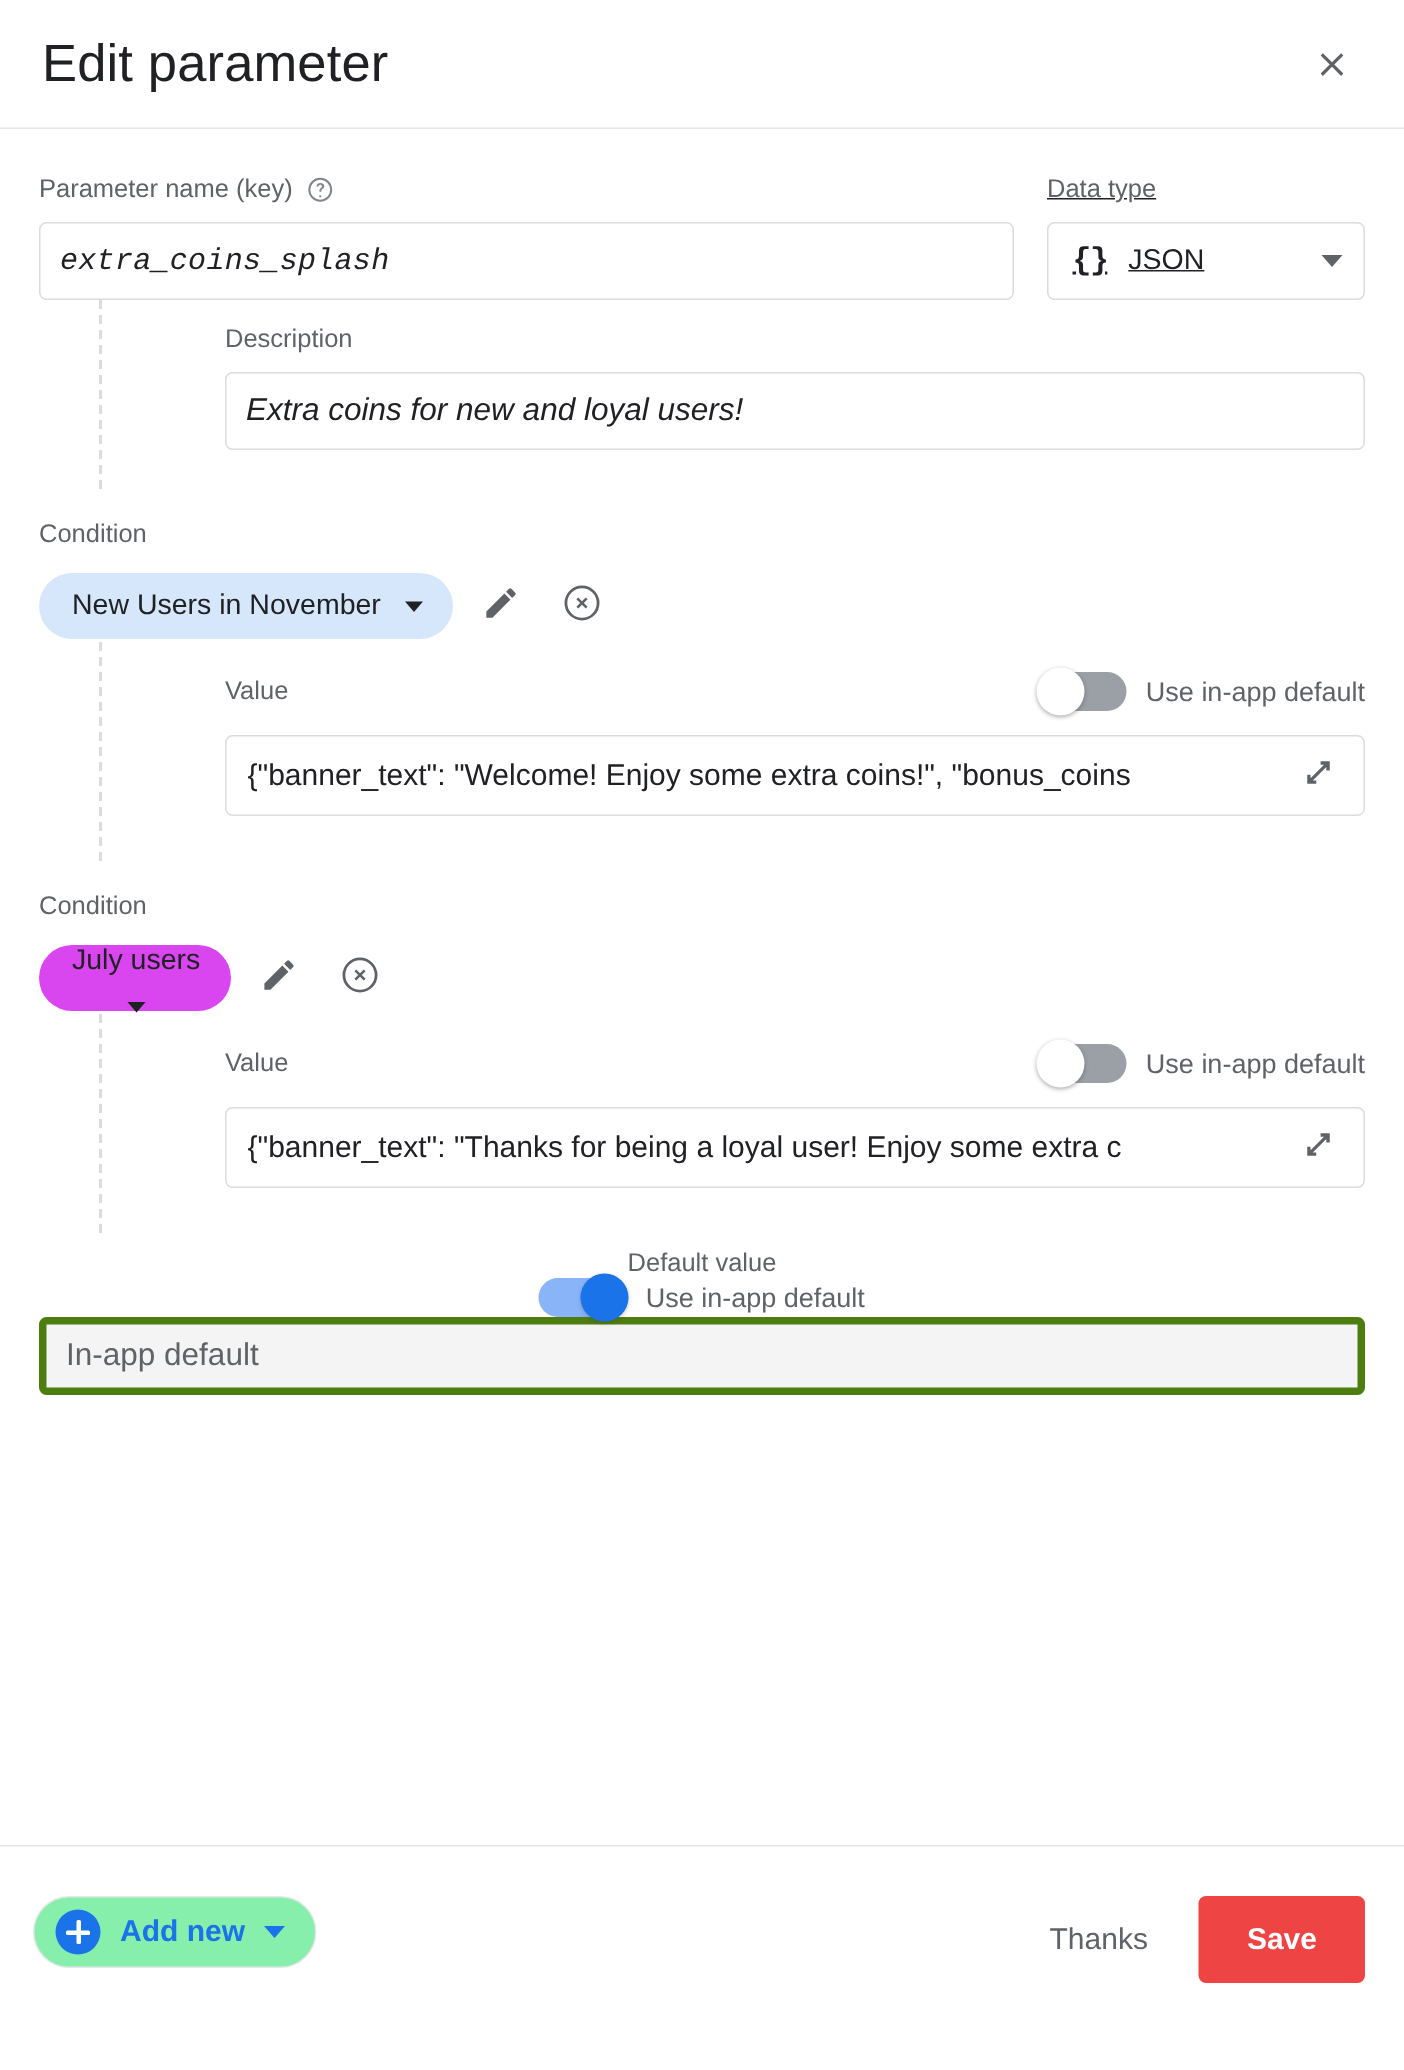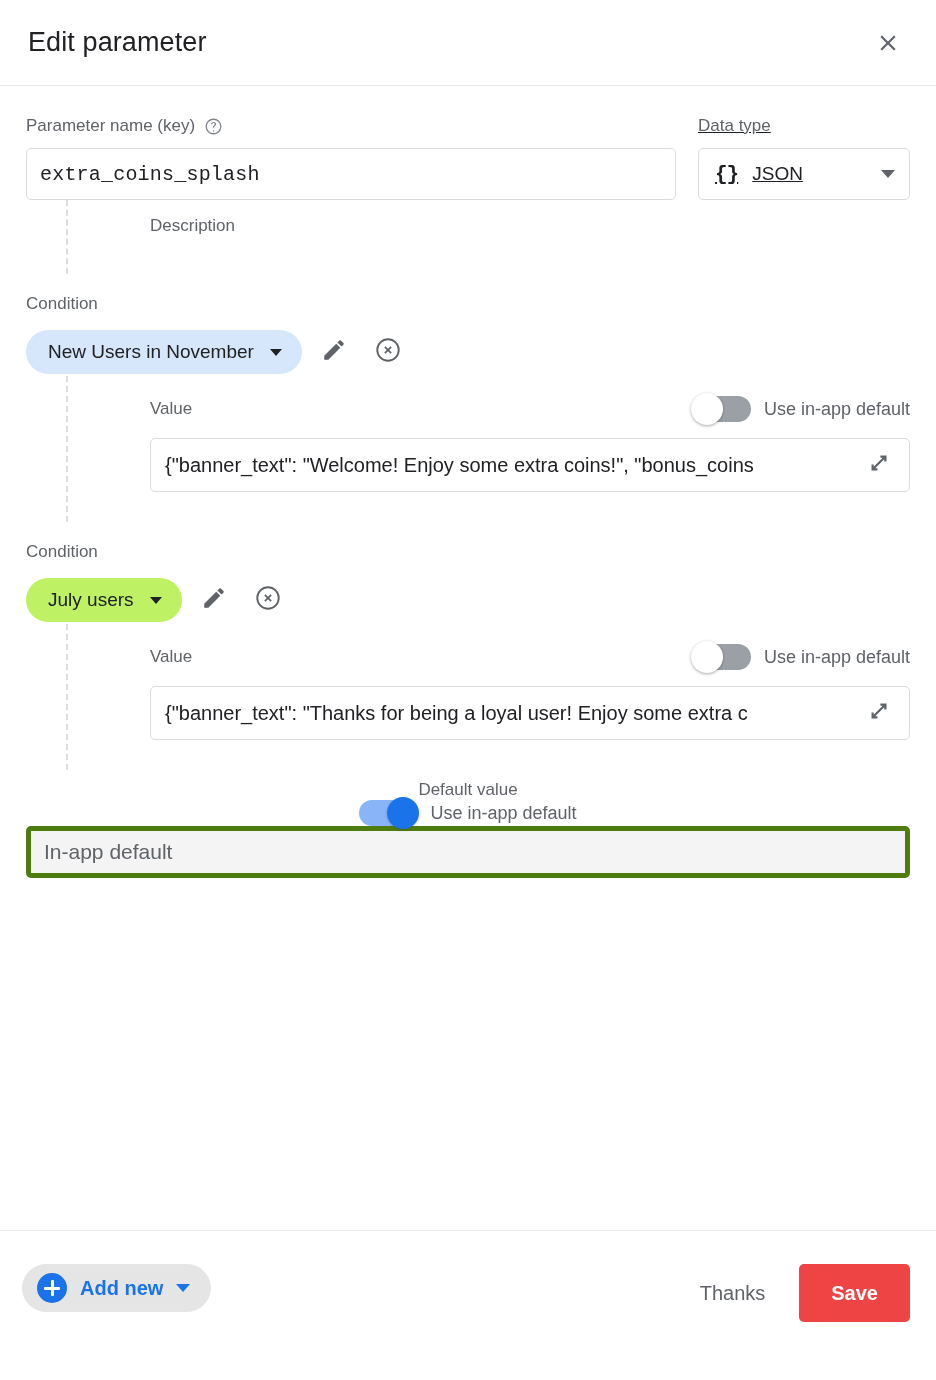--- a/index.html
+++ b/index.html
@@ -20,21 +20,21 @@
   
   .dialog-header {
     height: 86px;
     display: flex;
     align-items: center;
     justify-content: space-between;
     padding: 0 26px 0 28px;
     border-bottom: 1px solid #e6e6e6;
   }
   .dialog-title {
-    font-size: 27px;
+    font-size: 35px;
     font-weight: 400;
     color: #202124;
     letter-spacing: 0.1px;
   }
   .close-btn {
     width: 44px;
     height: 44px;
     display: flex;
     align-items: center;
     justify-content: center;
@@ -86,20 +86,21 @@
     border: 1px solid #dadce0;
     border-radius: 5px;
     background: #fff;
     display: flex;
     align-items: center;
     padding: 0 13px;
     font-size: 21px;
     color: #202124;
     overflow: hidden;
     white-space: nowrap;
+    font-style: italic;
   }
   .mono { font-family: "Liberation Mono", monospace; font-size: 20px; letter-spacing: 0.2px;}
 
   .select-field {
     height: 52px;
     border: 1px solid #dadce0;
     border-radius: 5px;
     background: #fff;
     display: flex;
     align-items: center;
@@ -158,21 +159,21 @@
     display: inline-flex;
     align-items: center;
     gap: 16px;
     padding: 0 20px 0 22px;
     font-size: 19px;
     color: #202124;
     cursor: pointer;
     white-space: nowrap;
   }
   .chip-blue  { background: #d7e7fb; }
-  .chip-green { background: #bef264; }
+  .chip-green { background: #d946ef; flex-direction: column; }
   .chip .caret { border-top-color: #202124; border-left-width: 6px; border-right-width: 6px; border-top-width: 7px;}
 
   .icon-btn {
     width: 44px;
     height: 44px;
     display: inline-flex;
     align-items: center;
     justify-content: center;
     cursor: pointer;
     border-radius: 50%;
@@ -290,21 +291,21 @@
   }
   .add-new-btn {
     height: 48px;
     border: 1px solid #e4e6e8;
     border-radius: 24px;
     display: inline-flex;
     align-items: center;
     gap: 13px;
     padding: 0 20px 0 14px;
     cursor: pointer;
-    background: #e5e5e5;
+    background: #86efac;
   }
   .plus-circle {
     width: 30px;
     height: 30px;
     border-radius: 50%;
     background: #1a73e8;
     position: relative;
     flex: 0 0 auto;
   }
   .plus-circle::before, .plus-circle::after {
@@ -399,20 +400,21 @@
       <div class="select-field">
         <span class="braces">{}</span>
         <span class="select-value">JSON</span>
         <span class="caret"></span>
       </div>
     </div>
   </div>
 
   <div class="indent-block desc-block">
     <div class="row-label desc-label">Description</div>
+    <div class="text-field">Extra coins for new and loyal users!</div>
   </div>
 
   <div class="cond-section">
     <div class="row-label cond-heading">Condition</div>
     <div class="chip-row">
       <div class="chip chip-blue">
         <span>New Users in November</span>
         <span class="caret"></span>
       </div>
       <div class="icon-btn">

